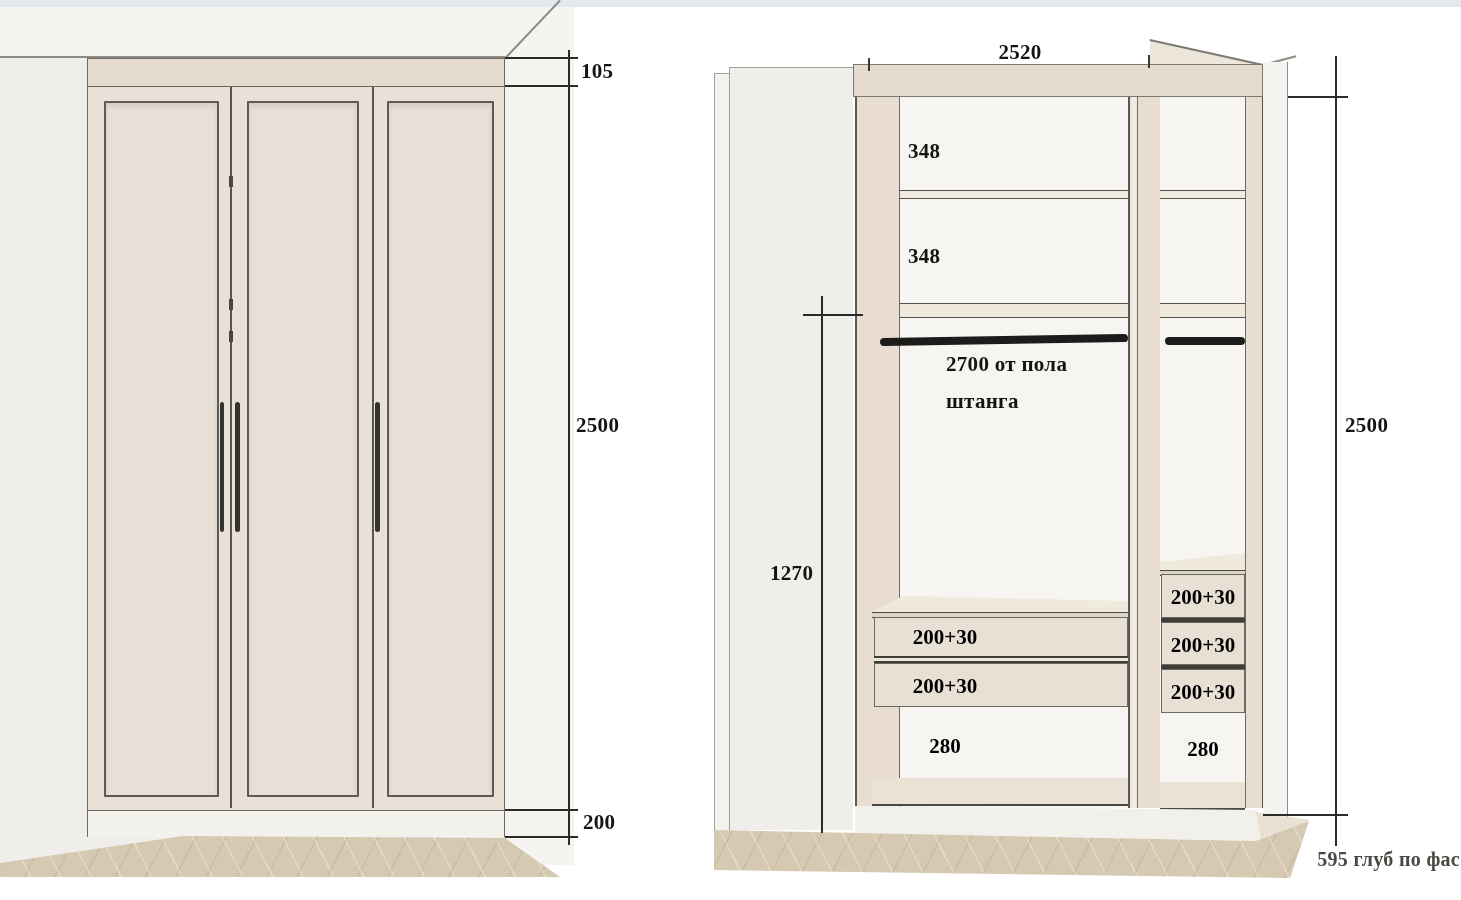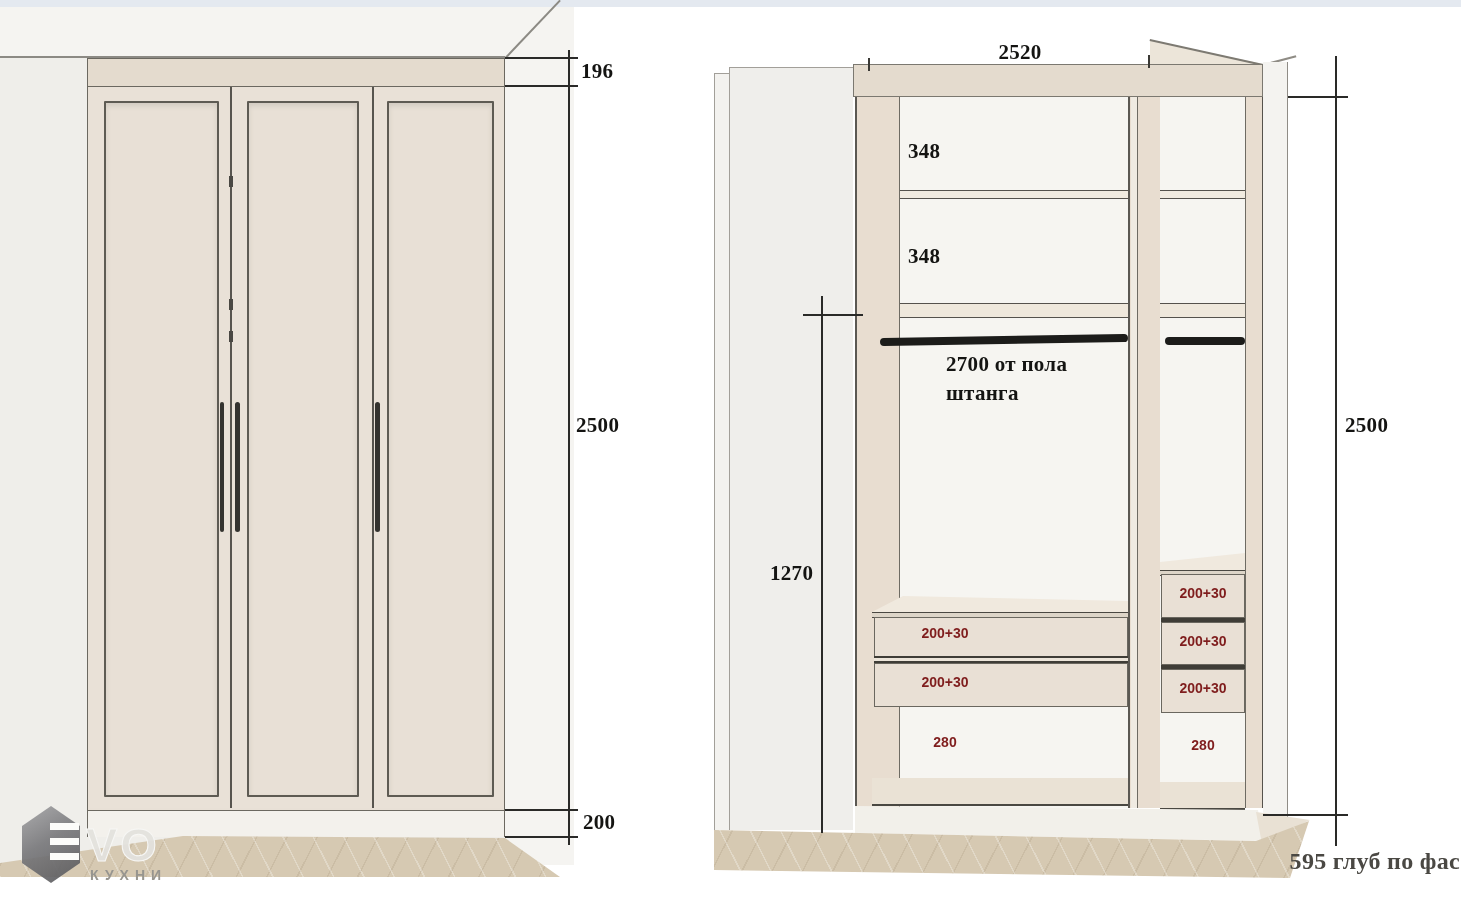--- a/index.html
+++ b/index.html
@@ -9,22 +9,22 @@
   .dim{position:absolute;font-weight:bold;font-size:21px;color:#141412;letter-spacing:.3px;
        font-family:"Liberation Serif",serif;white-space:nowrap;}
   .hline{position:absolute;height:1.5px;background:#2a2a28;}
   .vline{position:absolute;width:1.5px;background:#2a2a28;}
   .gline{background:#8c8a84;}
   .rline{transform-origin:0 0;}
   .panel{position:absolute;background:#e8ddd0;}
   .back{position:absolute;background:#f6f5f1;}
   .shelf{position:absolute;background:#f1ebe0;border-top:1.6px solid #55524c;border-bottom:1.6px solid #55524c;}
   .drawer{position:absolute;background:#e9e0d5;border:1.5px solid #6a675f;}
-  .drawerlabel{position:absolute;font-weight:bold;font-size:14px;color:#7f1d1d;text-align:center;
-       font-family:Liberation Sans, sans-serif;}
+  .drawerlabel{position:absolute;font-weight:bold;font-size:21px;color:#000000;text-align:center;
+       font-family:Liberation Serif, serif;}
   .rod{position:absolute;background:#1c1c1a;border-radius:4px;height:8px;}
   .wood{background:#d6c9b2;
         background-image:repeating-linear-gradient(63deg,rgba(255,255,255,.28) 0 1.5px,transparent 1.5px 27px),
                          repeating-linear-gradient(-63deg,rgba(135,115,85,.14) 0 1.5px,transparent 1.5px 27px);}
   .innerpanel{position:absolute;background:#e8e0d6;border:2px solid #5e5b53;border-radius:1px;
         box-shadow:inset 0 3px 5px rgba(90,85,75,.15);}
   .handle{position:absolute;width:4.5px;height:130px;background:#34332f;border-radius:3px;}
   .hinge{position:absolute;width:4px;height:11px;background:#4a4843;}
   .logo-vo{position:absolute;font-family:"Liberation Sans",sans-serif;font-weight:bold;font-size:47px;
         color:rgba(227,225,221,.95);letter-spacing:3px;-webkit-text-stroke:1px #f7f7f5;}
@@ -65,34 +65,24 @@
   <div class="hinge" style="left:229px;top:331px;"></div>
 
   <div class="abs wood" style="left:0;top:826px;width:570px;height:52px;
               clip-path:polygon(0px 37px,183px 10px,505px 12px,560px 51px,0px 51px);"></div>
 
   <div class="vline" style="left:568px;top:50px;height:795px;"></div>
   <div class="hline" style="left:505px;top:57px;width:73px;"></div>
   <div class="hline" style="left:505px;top:85px;width:73px;"></div>
   <div class="hline" style="left:505px;top:809px;width:73px;"></div>
   <div class="hline" style="left:505px;top:836px;width:73px;"></div>
-  <div class="dim" style="left:581px;top:59px;">196</div>
+  <div class="dim" style="left:581px;top:59px;">105</div>
   <div class="dim" style="left:576px;top:413px;">2500</div>
   <div class="dim" style="left:583px;top:810px;">200</div>
 
-  <div class="abs" style="left:0;top:795px;width:400px;height:95px;">
-    <div class="abs" style="left:22px;top:11px;width:58px;height:77px;opacity:.92;
-                clip-path:polygon(50% 0%,100% 26%,100% 74%,50% 100%,0% 74%,0% 26%);
-                background:linear-gradient(150deg,#a6a6a8 0%,#78787b 45%,#58585b 100%);"></div>
-    <div class="abs" style="left:50px;top:28px;width:29px;height:7px;background:#fcfcfa;"></div>
-    <div class="abs" style="left:50px;top:43px;width:29px;height:7px;background:#fcfcfa;"></div>
-    <div class="abs" style="left:50px;top:58px;width:29px;height:7px;background:#fcfcfa;"></div>
-    <div class="logo-vo" style="left:86px;top:22px;">VO</div>
-    <div class="logo-sub" style="left:90px;top:72px;">КУХНИ</div>
-  </div>
 
   <div class="abs" style="left:714px;top:73px;width:15px;height:757px;background:#f3f2ef;
               border-left:1.3px solid #a29f99;border-top:1.3px solid #a29f99;box-sizing:border-box;"></div>
   <div class="abs" style="left:729px;top:67px;width:124px;height:763px;background:#efeeeb;
               border-left:1.3px solid #a29f99;border-top:1.3px solid #a29f99;box-sizing:border-box;"></div>
 
   <div class="abs" style="left:1150px;top:38px;width:113px;height:27px;background:#ece5d9;
               clip-path:polygon(0px 2px,113px 26px,0px 26px);"></div>
   <div class="hline rline" style="left:1150px;top:39px;width:116px;background:#7d7a72;transform:rotate(12.5deg);"></div>
   <div class="hline rline" style="left:1263px;top:64px;width:34px;background:#8f8c85;transform:rotate(-15deg);"></div>
@@ -118,21 +108,21 @@
   <div class="shelf" style="left:900px;top:303px;width:228px;height:13px;background:#efe8dc;"></div>
   <div class="shelf" style="left:1160px;top:190px;width:85px;height:7px;"></div>
   <div class="shelf" style="left:1160px;top:303px;width:85px;height:13px;background:#efe8dc;"></div>
 
   <div class="dim" style="left:908px;top:139px;">348</div>
   <div class="dim" style="left:908px;top:244px;">348</div>
 
   <div class="rod" style="left:880px;top:336px;width:248px;transform:rotate(-0.9deg);"></div>
   <div class="rod" style="left:1165px;top:337px;width:80px;"></div>
   <div class="dim" style="left:946px;top:352px;">2700 от пола</div>
-  <div class="dim" style="left:946px;top:381px;">штанга</div>
+  <div class="dim" style="left:946px;top:389px;">штанга</div>
 
   <div class="abs" style="left:872px;top:595px;width:256px;height:21px;background:#f0e9de;
               clip-path:polygon(0px 17px,31px 1px,256px 6px,256px 21px,0px 21px);"></div>
   <div class="abs" style="left:872px;top:612px;width:256px;height:4px;background:#ddd5c8;
               border-top:1.4px solid #4a4842;border-bottom:1.4px solid #4a4842;box-sizing:content-box;"></div>
   <div class="drawer" style="left:874px;top:617px;width:254px;height:40px;box-sizing:border-box;"></div>
   <div class="drawerlabel" style="left:880px;top:625px;width:130px;">200+30</div>
   <div class="abs" style="left:874px;top:656px;width:254px;height:7px;background:#ece5da;
               border-top:2px solid #3f3d37;border-bottom:2px solid #3f3d37;box-sizing:border-box;"></div>
   <div class="drawer" style="left:874px;top:663px;width:254px;height:44px;box-sizing:border-box;"></div>
@@ -165,15 +155,15 @@
 
   <div class="vline" style="left:821px;top:296px;height:537px;"></div>
   <div class="hline" style="left:803px;top:314px;width:60px;"></div>
   <div class="dim" style="left:770px;top:561px;">1270</div>
 
   <div class="vline" style="left:1335px;top:56px;height:790px;"></div>
   <div class="hline" style="left:1288px;top:96px;width:60px;"></div>
   <div class="hline" style="left:1263px;top:814px;width:85px;"></div>
   <div class="dim" style="left:1345px;top:413px;">2500</div>
 
-  <div class="dim" style="left:1240px;top:848px;width:220px;text-align:right;font-size:24px;color:#4a4843;">595 глуб по фас</div>
+  <div class="dim" style="left:1240px;top:848px;width:220px;text-align:right;font-size:20px;color:#4a4843;">595 глуб по фас</div>
 
 </div>
 
 </body></html>

